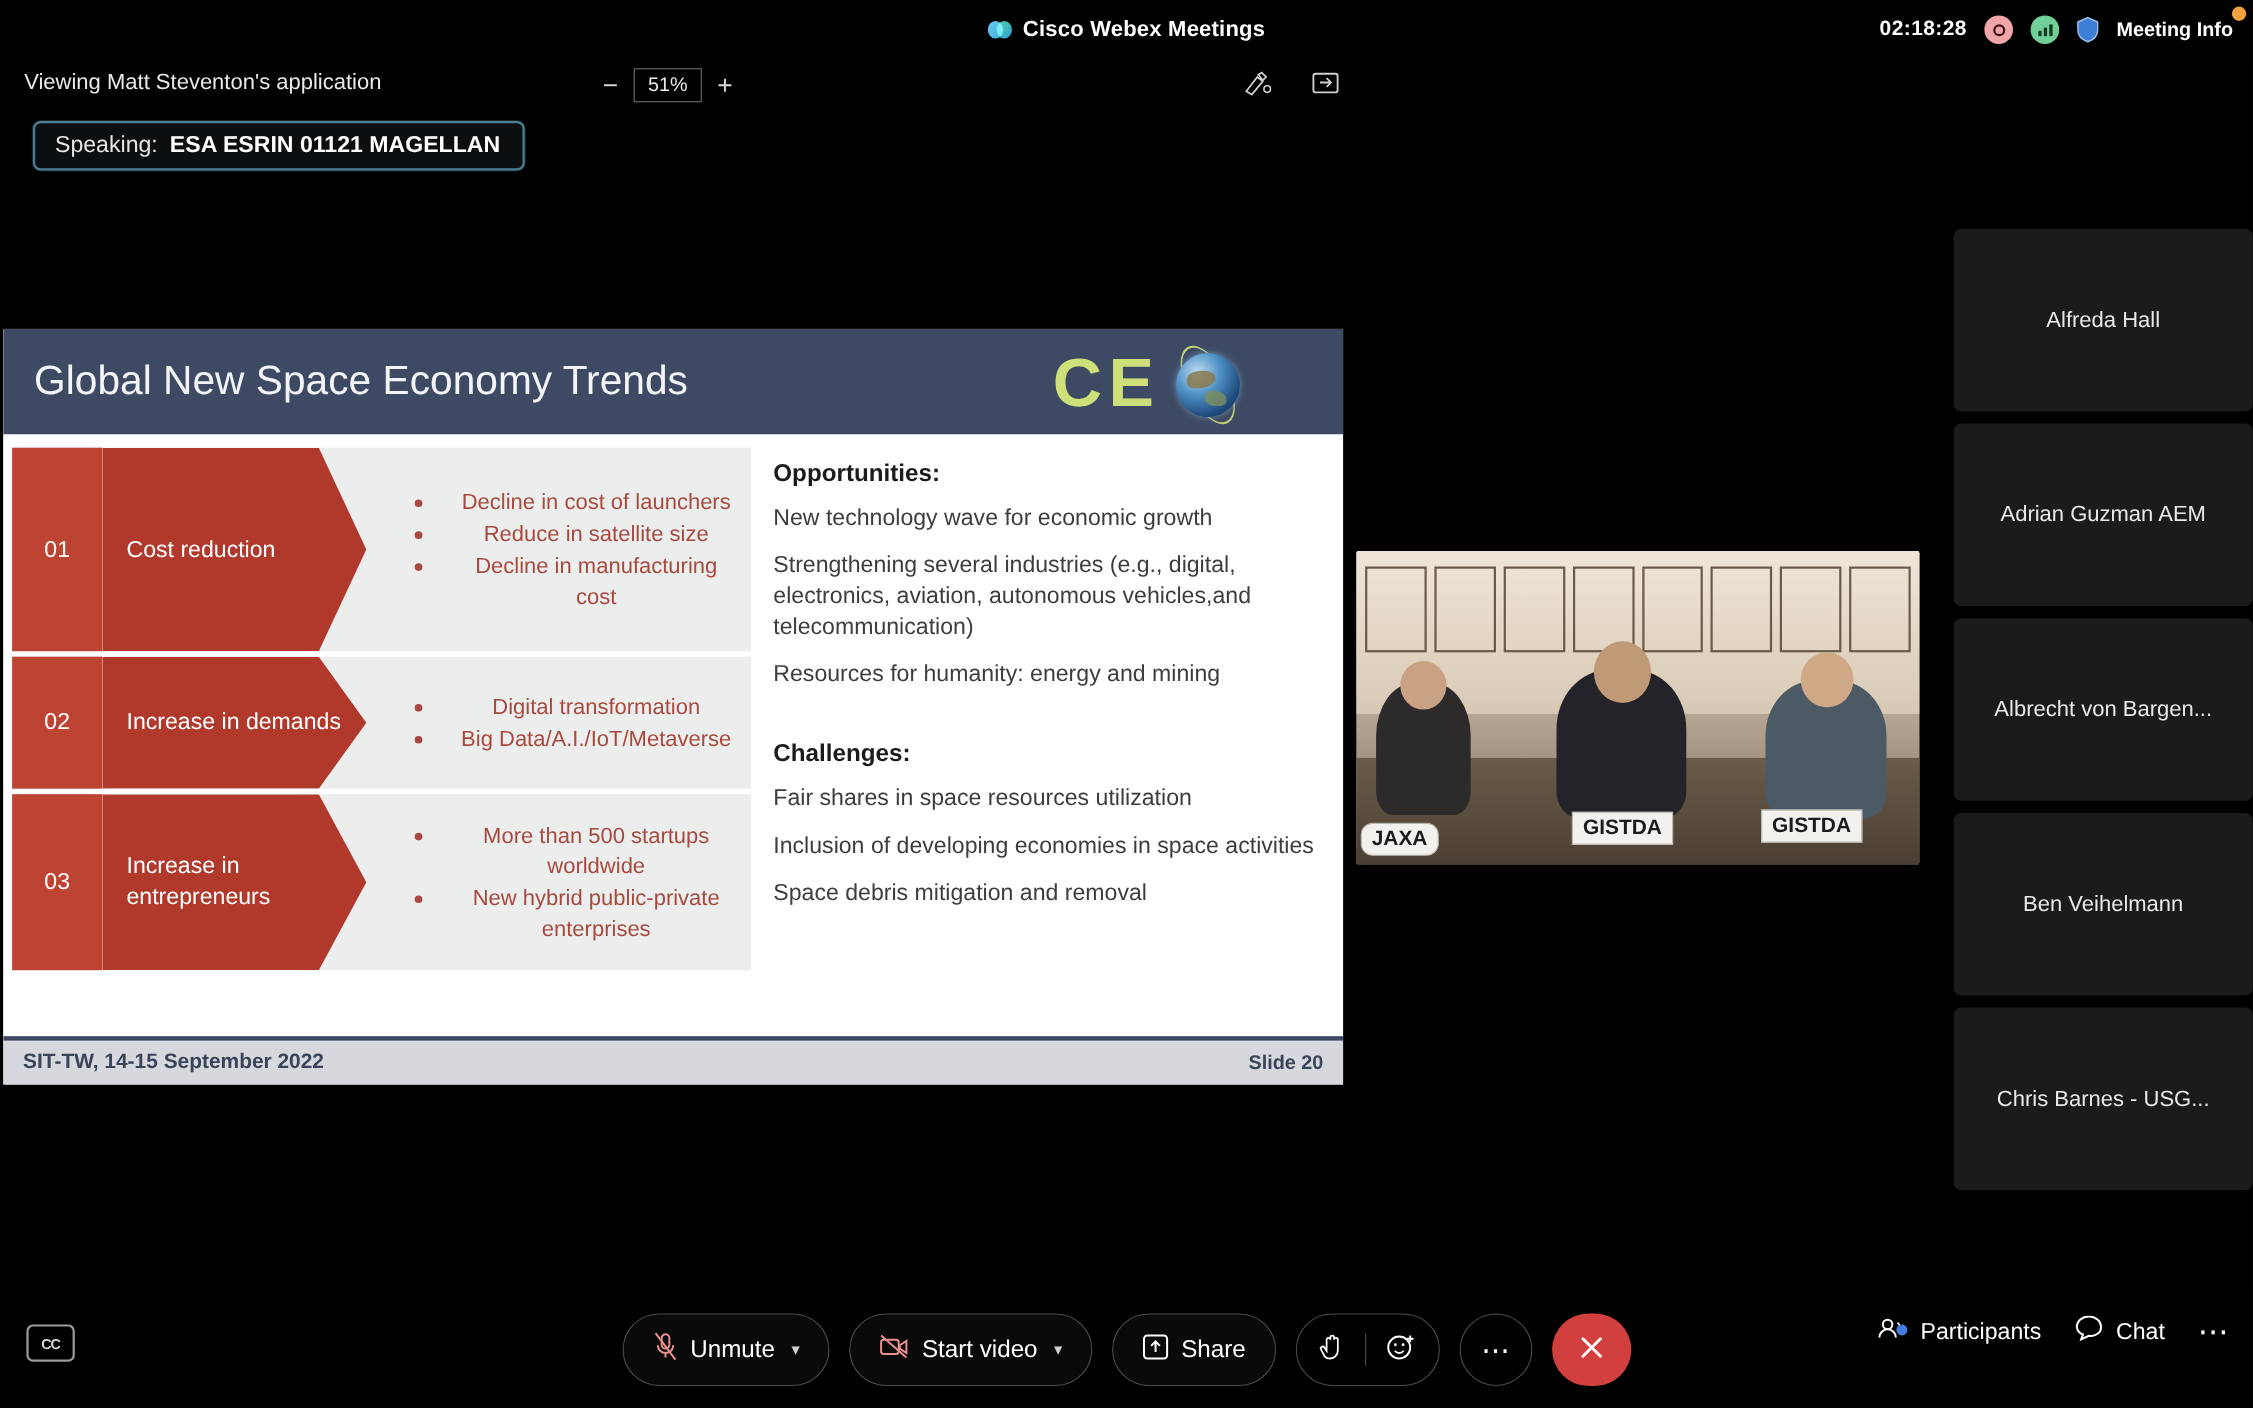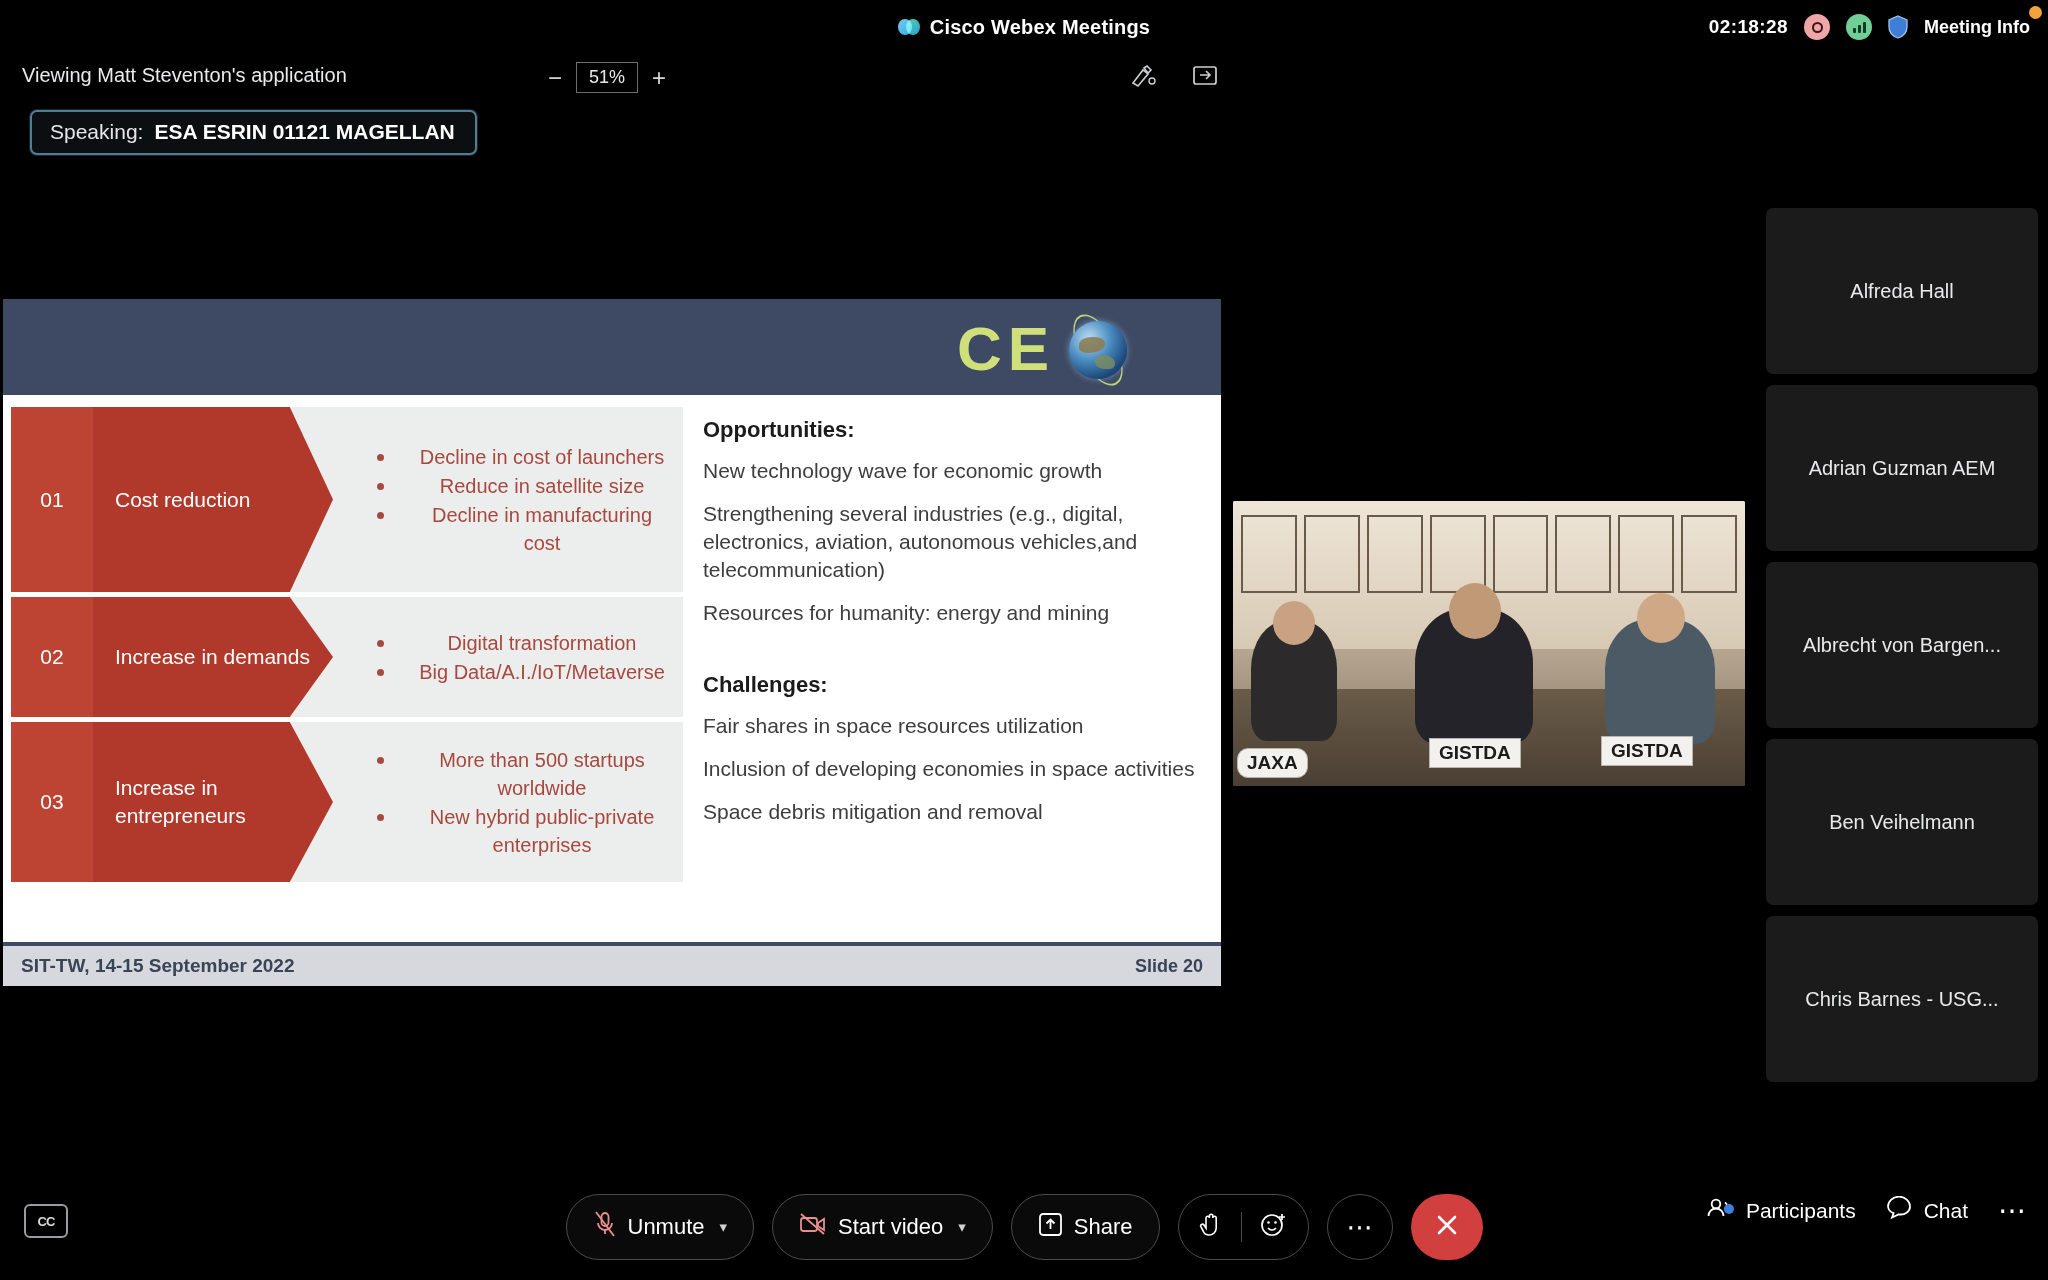--- a/index.html
+++ b/index.html
@@ -177,21 +177,21 @@
   .pv-frames div { flex:1; border:2px solid #6a5a48; }
   .pv-table { position:absolute; left:0; bottom:0; width:100%; height:34%;
     background: linear-gradient(180deg,#6b5c49,#4a3f33); }
   .pv-person { position:absolute; border-radius: 40% 40% 18% 18%; }
   .pv-badge {
     position:absolute; background:#f2f1ee; color:#1b1b1b; font-size:19px; font-weight:bold;
     padding:3px 9px; border:1px solid #b9b5ae;
   }
 
   
-  .tiles { position: absolute; right: 10px; top: 208px; width: 272px; }
+  .tiles { position: absolute; right: 0; top: 208px; width: 272px; }
   .tile {
     height: 166px; background: #1b1b1c; border-radius: 7px; margin-bottom: 11px;
     display: flex; align-items: center; justify-content: center;
     color: #e8e9ea; font-size: 20px; text-align: center; padding: 0 12px;
   }
 
   
   .bottombar {
     position: absolute; left: 0; bottom: 0; width: 2048px; height: 104px; background: #000;
   }
@@ -285,20 +285,21 @@
     </div>
   </div>
 
   <div class="speaking-pill">
     <span class="speaking-label">Speaking:</span>
     <span class="speaking-name">ESA ESRIN 01121 MAGELLAN</span>
   </div>
 
   <div class="slide">
     <div class="slide-header">
+      <div class="slide-title">Global New Space Economy Trends</div>
       <div class="ceos-logo">
         <div class="ceos-letters">CE S</div>
         <div class="ceos-orbit"></div>
         <div class="ceos-globe">
           <span class="land1"></span>
             <span class="land2"></span>
         </div>
       </div>
     </div>
 

